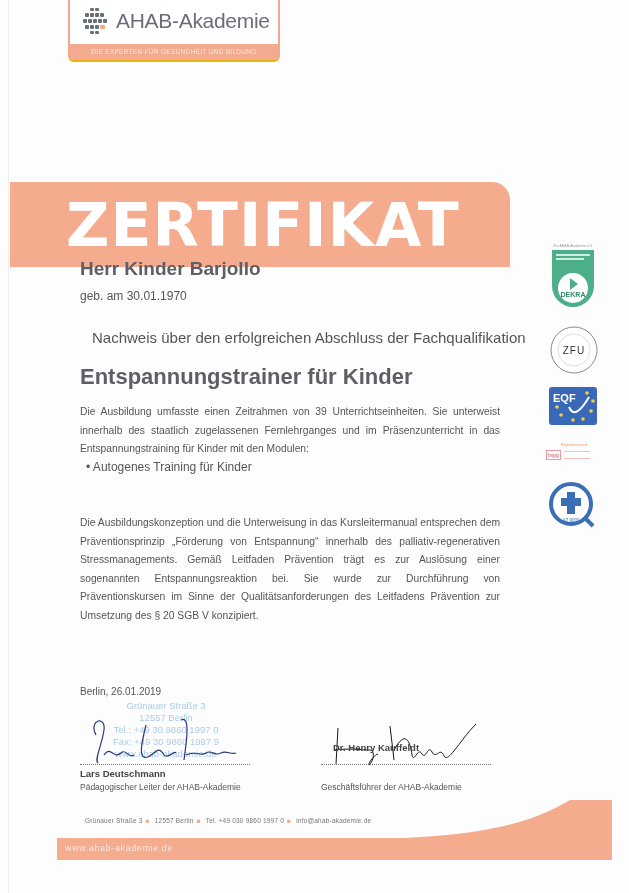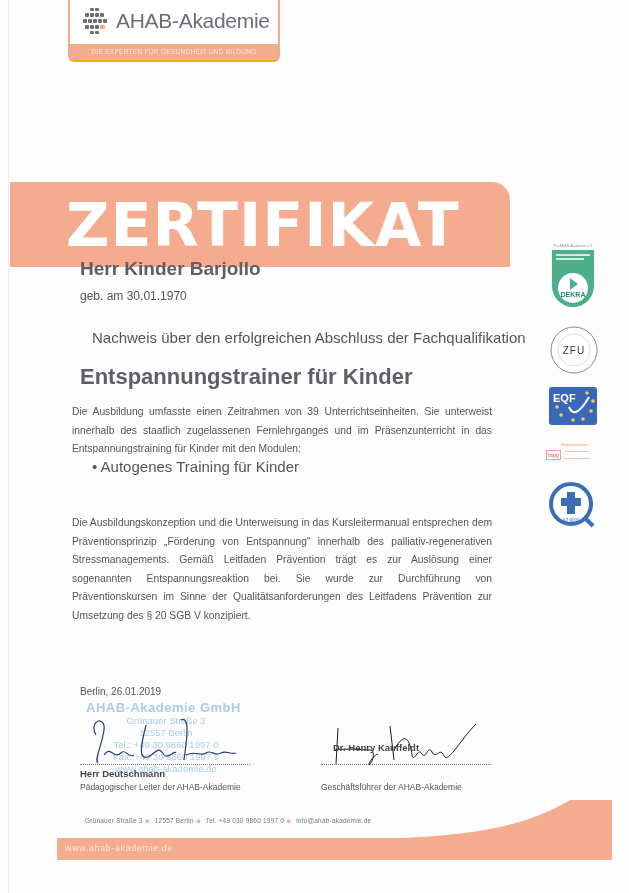--- a/index.html
+++ b/index.html
@@ -31,23 +31,23 @@
       font-size: 60px; font-weight: bold; letter-spacing: 1px; line-height: 66px;
       font-family: "DejaVu Sans", sans-serif;
     }
 
     
     .name { position: absolute; left: 80px; top: 258px; font-size: 19px; font-weight: bold; color: #5e5e66; }
     .dob { position: absolute; left: 80px; top: 289px; font-size: 12px; font-weight: normal; color: #555; }
     .proof { position: absolute; left: 92px; top: 329px; font-size: 15px; color: #555; text-align: center; }
     .course { position: absolute; left: 80px; top: 364px; font-size: 22px; font-weight: bold; color: #5e5e66; }
 
-    .para { position: absolute; left: 72px; width: 420px; font-size: 10.3px; line-height: 18.5px; color: #555; text-align: justify; }
+    .para { position: absolute; left: 80px; width: 420px; font-size: 10.3px; line-height: 18.5px; color: #555; text-align: justify; }
     .para1 { top: 403px; }
-    .modules { position: absolute; left: 92px; top: 458px; font-size: 15px; line-height: 18.5px; color: #555; }
+    .modules { position: absolute; left: 86px; top: 458px; font-size: 12px; line-height: 18.5px; color: #555; }
     .para2 { top: 514px; }
 
     .place-date { position: absolute; left: 80px; top: 686px; font-size: 10px; color: #555; }
 
     .stamp { position: absolute; left: 86px; top: 700px; width: 160px; color: #9ec3e6; opacity: 0.85; }
     .stamp-title { font-size: 13px; font-weight: bold; letter-spacing: 0.5px; }
     .stamp-line { font-size: 9.5px; text-align: center; line-height: 12px; }
 
     .sig1 { position: absolute; left: 86px; top: 715px; width: 160px; height: 50px; }
     .sig2 { position: absolute; left: 330px; top: 720px; width: 150px; height: 48px; }
@@ -127,39 +127,38 @@
 
 <div class="para para1">Die Ausbildung umfasste einen Zeitrahmen von 39 Unterrichtseinheiten. Sie unterweist innerhalb des staatlich zugelassenen Fernlehrganges und im Präsenzunterricht in das Entspannungstraining für Kinder mit den Modulen:</div>
 <div class="modules">
   <div>• Autogenes Training für Kinder</div>
 </div>
 <div class="para para2">Die Ausbildungskonzeption und die Unterweisung in das Kursleitermanual entsprechen dem Präventionsprinzip „Förderung von Entspannung“ innerhalb des palliativ-regenerativen Stressmanagements. Gemäß Leitfaden Prävention trägt es zur Auslösung einer sogenannten Entspannungsreaktion bei. Sie wurde zur Durchführung von Präventionskursen im Sinne der Qualitätsanforderungen des Leitfadens Prävention zur Umsetzung des § 20 SGB V konzipiert.</div>
 
 <div class="place-date">Berlin, 26.01.2019</div>
 
 <div class="stamp">
-  <div class="stamp-title">AHAB-Akademie GmbH</div>
   <div class="stamp-line">Grünauer Straße 3</div>
   <div class="stamp-line">12557 Berlin</div>
   <div class="stamp-line">Tel.: +49 30 9860 1997 0</div>
   <div class="stamp-line">Fax: +49 30 9860 1997 9</div>
   <div class="stamp-line">www.ahab-akademie.de</div>
 </div>
 
 <svg class="sig1" viewBox="0 0 160 50">
   <path d="M10 20 C 2 5, 20 0, 18 15 C 16 30, 8 45, 12 48 M18 40 C 25 30, 28 45, 35 38 C 40 33, 42 44, 48 40 M60 10 C 55 30, 52 45, 62 42 C 70 38, 72 30, 78 40 C 82 45, 88 35, 90 38 M95 5 C 105 0, 100 30, 98 45 M100 40 C 110 35, 115 42, 120 38 C 125 34, 128 42, 135 38 C 140 35, 145 40, 150 38" fill="none" stroke="#2a3a7a" stroke-width="1.2"></path>
 </svg>
 <svg class="sig2" viewBox="0 0 150 48">
   <path d="M8 8 L 6 44 M4 30 C 20 28, 30 30, 40 30 C 45 30, 44 40, 40 44 C 36 48, 42 36, 48 34 M60 6 L 64 40 M64 30 C 75 10, 80 20, 82 35 C 84 44, 88 26, 92 34 C 96 40, 98 24, 102 32 C 106 40, 110 26, 114 36 C 118 44, 130 20, 146 4" fill="none" stroke="#1a1a1a" stroke-width="1"></path>
 </svg>
 
 <div class="dotline dl1"></div>
 <div class="dotline dl2"></div>
 
-<div class="signer-name sn1">Herr Deutschmann</div>
+<div class="signer-name sn1">Lars Deutschmann</div>
 <div class="signer-role sr1">Pädagogischer Leiter der AHAB-Akademie</div>
 <div class="signer-name sn2">Dr. Henry Kauffeldt</div>
 <div class="signer-role sr2">Geschäftsführer der AHAB-Akademie</div>
 
 <div class="seal seal-dekra">
   <div class="tiny">Für AHAB-Akademie e.V.</div>
   <svg width="46" height="60" viewBox="0 0 46 60">
     <path d="M2 2 H44 V38 A21 21 0 0 1 2 38 Z" fill="#4caf8a"></path>
     <circle cx="23" cy="40" r="15" fill="#fff"></circle>
     <path d="M20 30 L28 36 L20 42 Z" fill="#4caf8a"></path>

